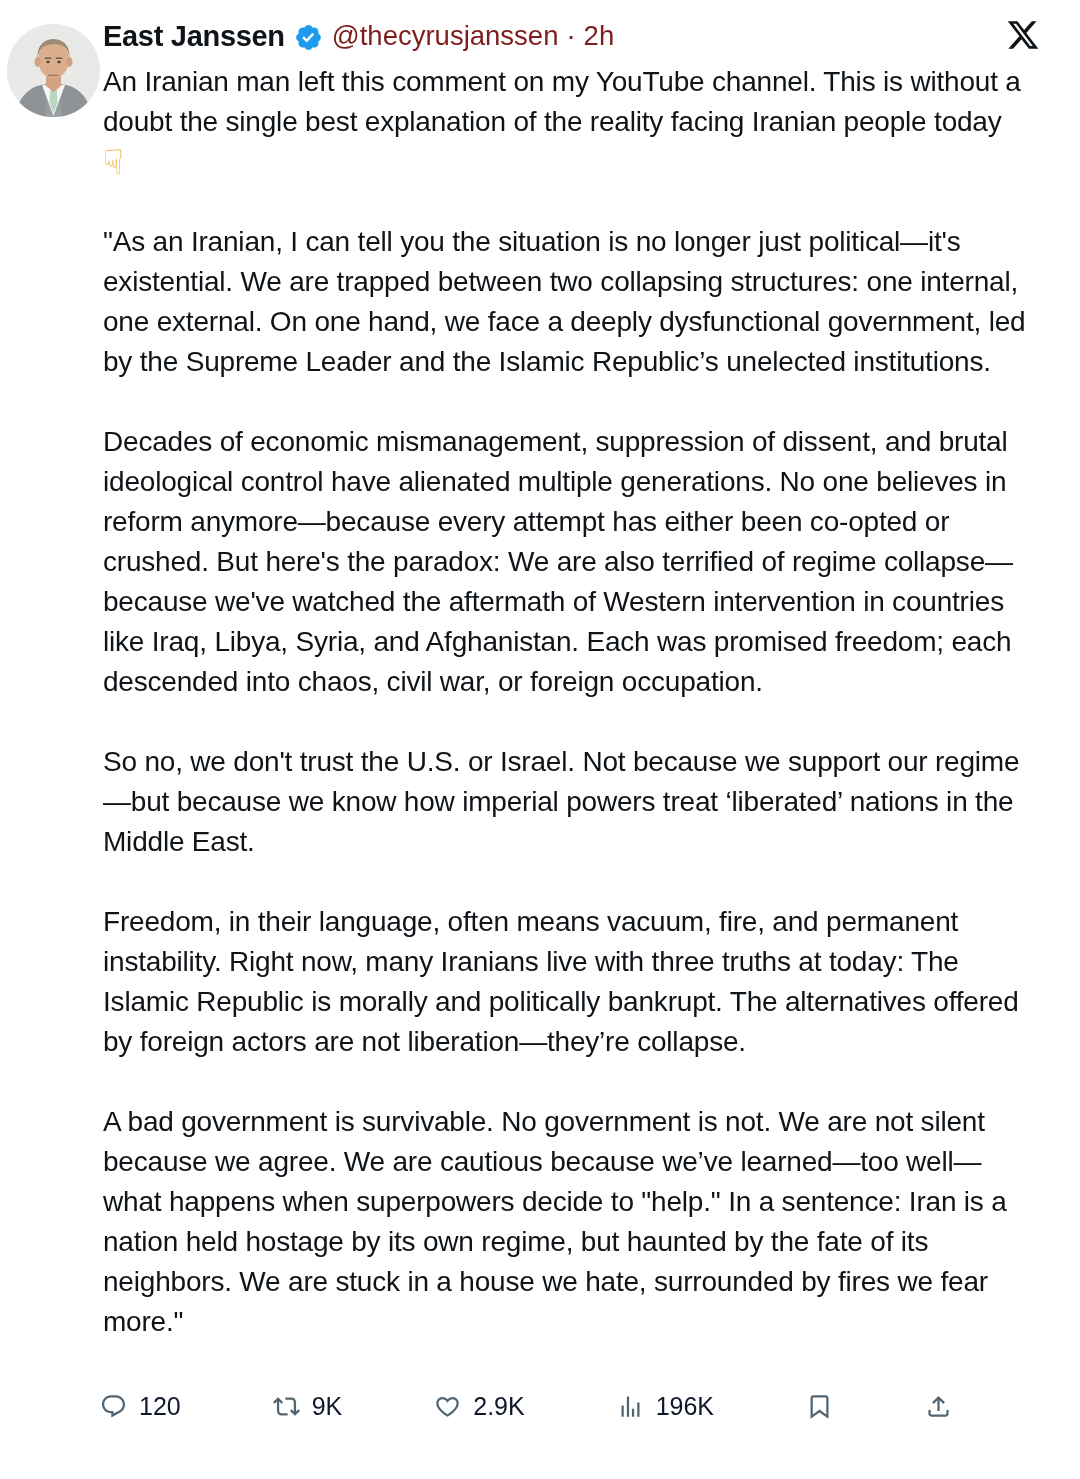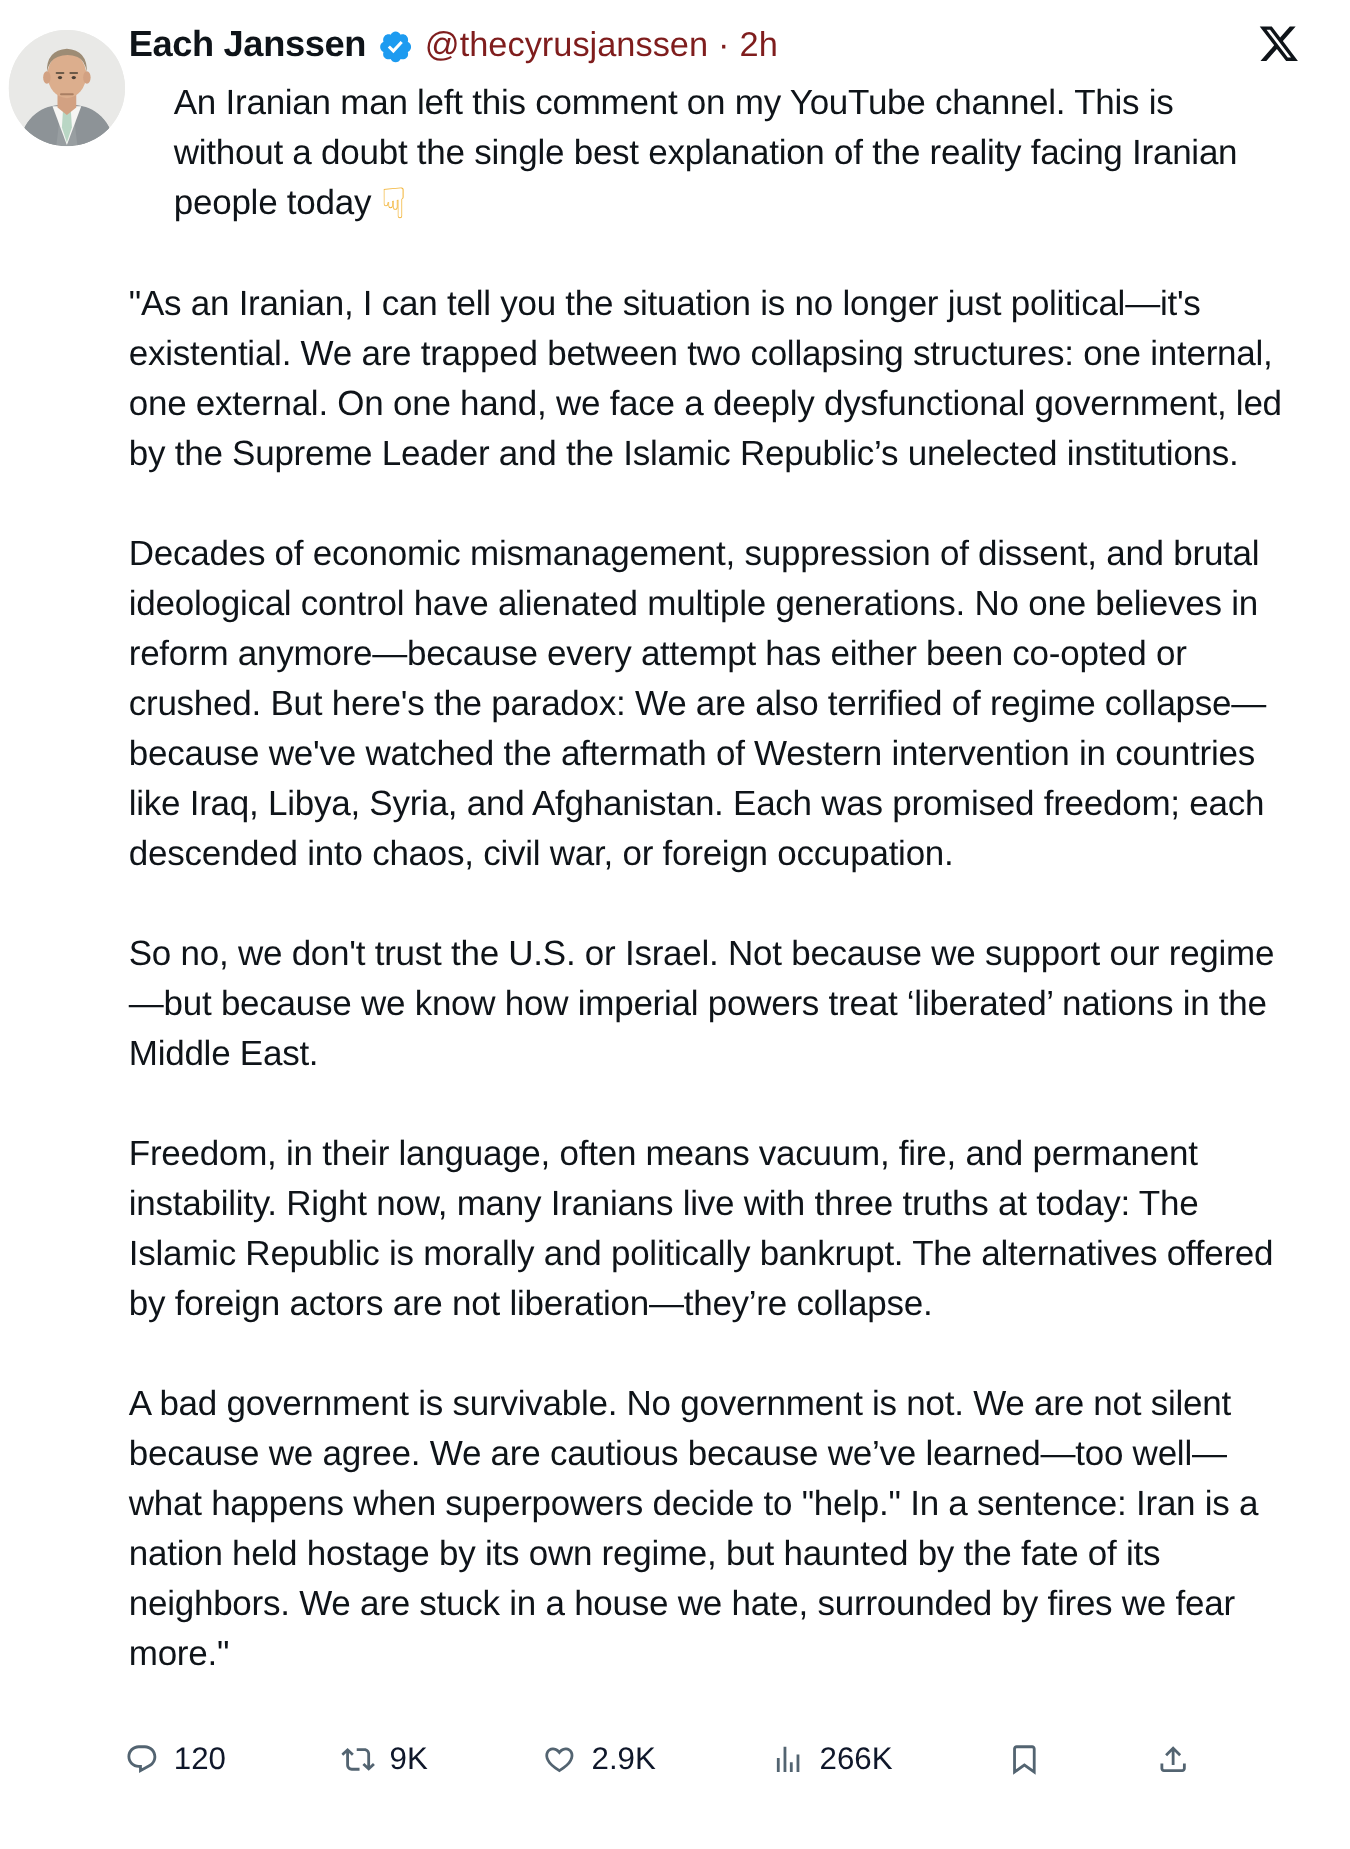--- a/index.html
+++ b/index.html
@@ -56,21 +56,21 @@
     width: 34px;
     height: 34px;
     cursor: pointer;
   }
   .body-text p {
     font-size: 28px;
     line-height: 40px;
     letter-spacing: -0.2px;
     margin: 0 0 40px 0;
   }
-  .body-text p.intro { margin-top: 6px; margin-left: 36px; }
+  .body-text p.intro { margin-top: 6px; }
   .emoji-down {
     color: #f2b437;
     font-size: 34px;
     font-weight: bold;
     vertical-align: -3px;
     font-family: "DejaVu Sans", sans-serif;
   }
   .action-bar {
     display: flex;
     justify-content: space-between;
@@ -120,21 +120,21 @@
   </svg>
 </div>
 
 <svg class="x-logo" viewBox="0 0 24 24">
   <path fill="#0f1419" d="M18.244 2.25h3.308l-7.227 8.26 8.502 11.24H16.17l-5.214-6.817L4.99 21.75H1.68l7.73-8.835L1.254 2.25H8.08l4.713 6.231zm-1.161 17.52h1.833L7.084 4.126H5.117z"></path>
 </svg>
 
 <div class="content">
 
   <div class="name-row">
-    <span class="author-name">Each Janssen</span>
+    <span class="author-name">East Janssen</span>
     <svg class="badge" viewBox="0 0 24 24">
       <path fill="#1d9bf0" fill-rule="evenodd" d="M22.25 12c0-1.43-.88-2.67-2.19-3.34.46-1.39.2-2.9-.81-3.91s-2.52-1.27-3.91-.81c-.66-1.31-1.91-2.19-3.34-2.19s-2.67.88-3.33 2.19c-1.4-.46-2.91-.2-3.92.81s-1.26 2.52-.8 3.91c-1.31.67-2.2 1.91-2.2 3.34s.89 2.67 2.2 3.34c-.46 1.39-.21 2.9.8 3.91s2.52 1.26 3.91.81c.67 1.31 1.91 2.19 3.34 2.19s2.68-.88 3.34-2.19c1.39.45 2.9.2 3.91-.81s1.27-2.52.81-3.91c1.31-.67 2.19-1.91 2.19-3.34zm-11.71 4.2L6.8 12.46l1.41-1.42 2.26 2.26 4.8-5.23 1.47 1.36-6.2 6.77z"></path>
     </svg>
     <span class="handle-group">
       <span>@thecyrusjanssen</span>
       <span>·</span>
       <span>2h</span>
     </span>
   </div>
 
@@ -169,21 +169,21 @@
     <svg viewBox="0 0 24 24">
       <path d="M16.697 5.5c-1.222-.06-2.679.51-3.89 2.16l-.805 1.09-.806-1.09C9.984 6.01 8.526 5.44 7.304 5.5c-1.243.07-2.349.78-2.91 1.91-.552 1.12-.633 2.78.479 4.82 1.074 1.97 3.257 4.27 7.129 6.61 3.87-2.34 6.052-4.64 7.126-6.61 1.111-2.04 1.03-3.7.477-4.82-.561-1.13-1.666-1.84-2.908-1.91zm4.187 7.69c-1.351 2.48-4.001 5.12-8.379 7.67l-.503.3-.504-.3c-4.379-2.55-7.029-5.19-8.382-7.67-1.36-2.5-1.41-4.86-.514-6.67.887-1.79 2.647-2.91 4.601-3.01 1.651-.09 3.368.56 4.798 2.01 1.429-1.45 3.146-2.1 4.796-2.01 1.954.1 3.714 1.22 4.601 3.01.896 1.81.846 4.17-.514 6.67z"></path>
     </svg>
     <span class="action-count">2.9K</span>
   </div>
 
   <div class="action-group">
     <svg viewBox="0 0 24 24">
       <path d="M8.75 21V3h2v18h-2zM18 21V8.5h2V21h-2zM4 21l.004-10h2L6 21H4zm9.248 0v-7h2v7h-2z"></path>
     </svg>
-    <span class="action-count">266K</span>
+    <span class="action-count">196K</span>
   </div>
 
   <div class="action-group">
     <svg viewBox="0 0 24 24">
       <path d="M4 4.5C4 3.12 5.119 2 6.5 2h11C18.881 2 20 3.12 20 4.5v18.44l-8-5.71-8 5.71V4.5zM6.5 4c-.276 0-.5.22-.5.5v14.56l6-4.29 6 4.29V4.5c0-.28-.224-.5-.5-.5h-11z"></path>
     </svg>
   </div>
 
   <div class="action-group">
     <svg viewBox="0 0 24 24">

